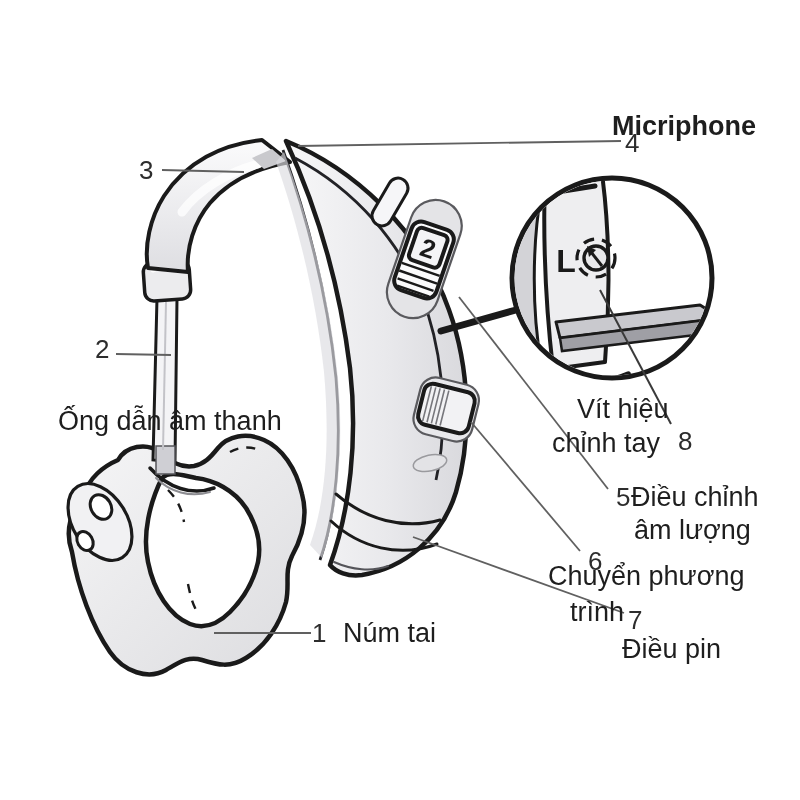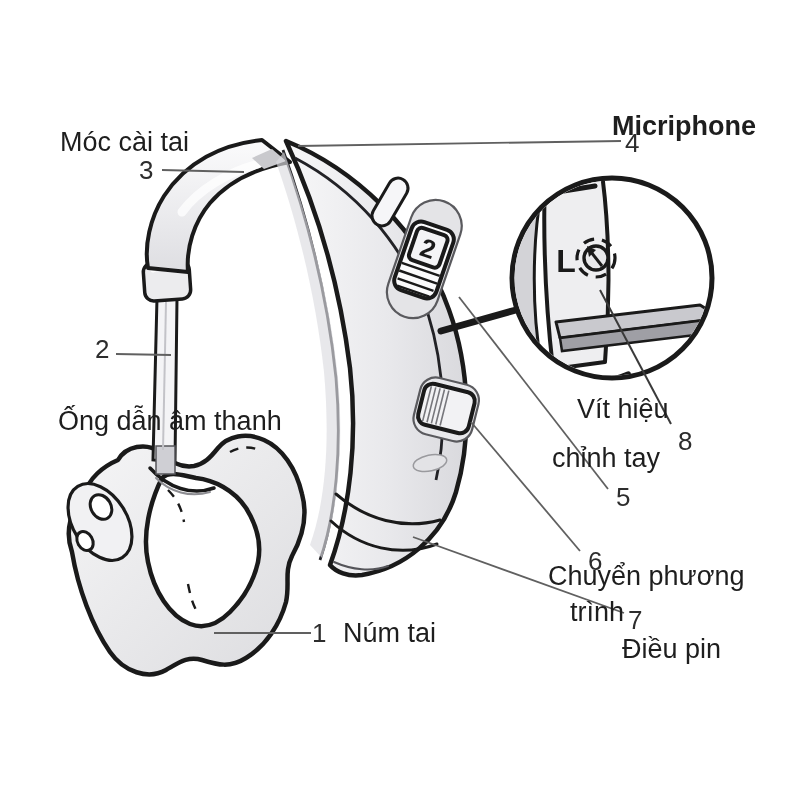--- a/index.html
+++ b/index.html
@@ -122,31 +122,32 @@
       <line x1="459" y1="297" x2="608" y2="489"></line>
       <line x1="471" y1="422" x2="580" y2="551"></line>
       <line x1="413" y1="537" x2="624" y2="613"></line>
       <line x1="214" y1="633" x2="311" y2="633"></line>
     </g>
   </svg>
 
   <div class="lbl" style="left:612px;top:111px;font-weight:bold;">Micriphone</div>
   <span class="num" style="left:625px;top:130px;">4</span>
 
-  <div class="lbl" style="left:60px;top:127px;">Móc cài tai</div>
   <span class="num" style="left:139px;top:157px;">3</span>
 
   <span class="num" style="left:95px;top:336px;">2</span>
   <div class="lbl" style="left:58px;top:358px;margin-top:48px;">Ống dẫn âm thanh</div>
 
   <div class="lbl" style="left:561px;top:394px;margin-left:16px;">Vít hiệu</div>
-  <div class="lbl" style="left:552px;top:443px;">chỉnh tay</div>
+  <div class="lbl" style="left:552px;top:428px;">chỉnh tay</div>
   <span class="num" style="left:678px;top:428px;">8</span>
 
   <span class="num" style="left:616px;top:484px;">5</span>
+  <div class="lbl" style="left:631px;top:482px;">Điều chỉnh</div>
+  <div class="lbl" style="left:634px;top:515px;">âm lượng</div>
 
   <span class="num" style="left:588px;top:548px;">6</span>
   <div class="lbl" style="left:548px;top:561px;">Chuyển phương</div>
   <div class="lbl" style="left:548px;top:597px;margin-left:22px;">trình</div>
 
   <span class="num" style="left:628px;top:607px;">7</span>
   <div class="lbl" style="left:622px;top:634px;">Điều pin</div>
 
   <span class="num" style="left:312px;top:620px;">1</span>
   <div class="lbl" style="left:343px;top:618px;">Núm tai</div>

